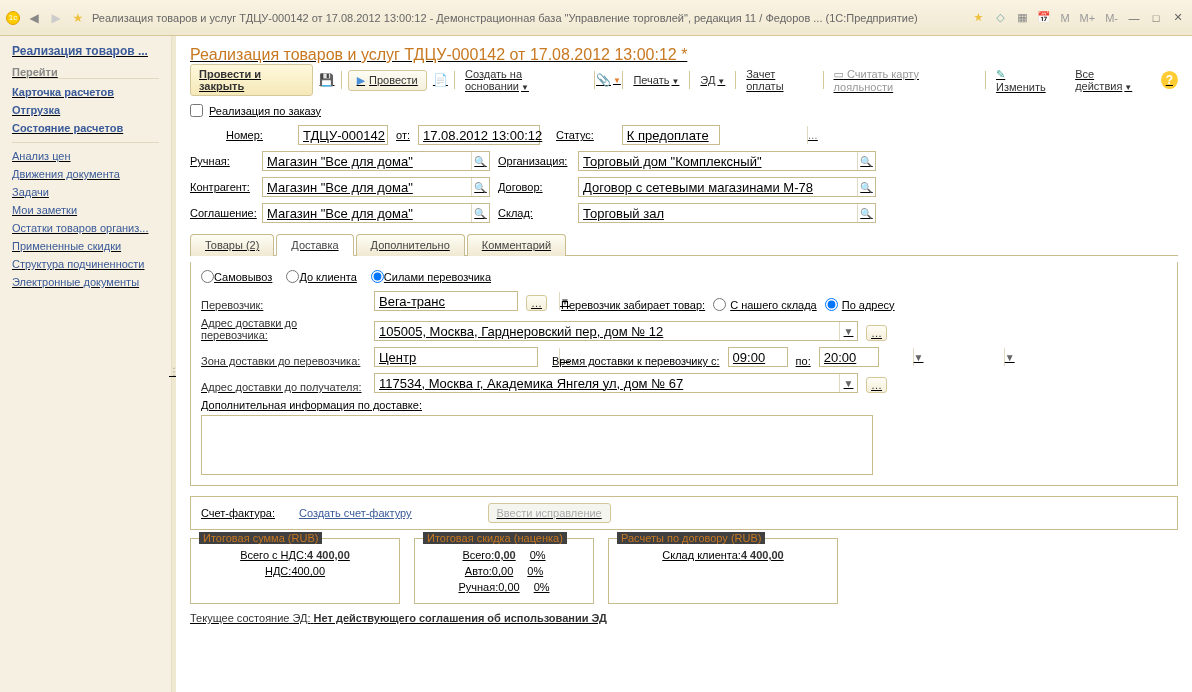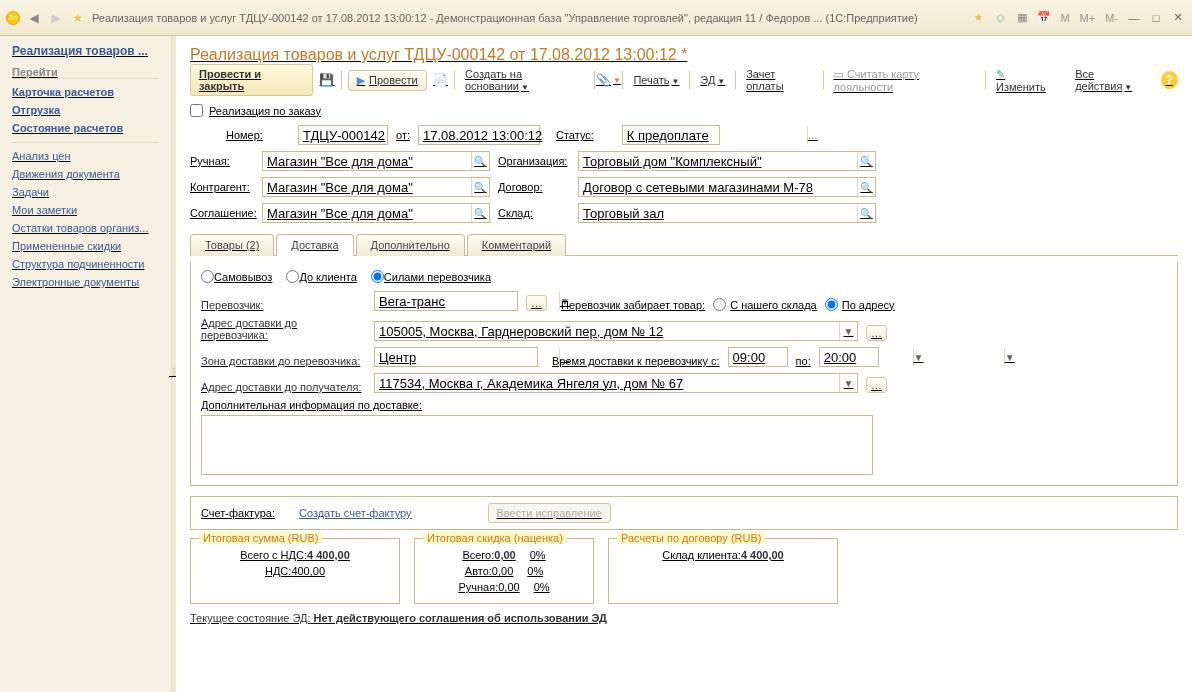--- a/index.html
+++ b/index.html
@@ -38,21 +38,21 @@
 .radio-row { display: flex; align-items: center; gap: 14px; margin-bottom: 8px; }
 .radio-row label { display: flex; align-items: center; font-size: 11px; }
 .field-row { display: flex; align-items: flex-end; gap: 8px; margin-bottom: 6px; }
 .field-row .fld-label { width: 165px; font-size: 11px; color: #333; }
 .field-row .input-wrap { flex: 0 0 auto; }
 .big-textarea { width: 672px; height: 60px; border: 1px solid #c8bc8e; padding: 4px; font-size: 11px; resize: none; }
 .invoice-row { border: 1px solid #c8bc8e; padding: 6px 10px; display: flex; align-items: center; gap: 8px; margin-bottom: 8px; }
 .invoice-row .link { color: #3a5a9a; text-decoration: underline; cursor: pointer; margin-left: 16px; }
 .summary-row { display: flex; gap: 14px; margin-bottom: 8px; }
 .fieldset { border: 1px solid #c8bc8e; padding: 8px 10px; position: relative; }
-.fieldset .legend { position: absolute; top: -7px; left: 8px; background: #fef9c3; padding: 0 4px; color: #c87820; font-size: 11px; }
+.fieldset .legend { position: absolute; top: -7px; left: 8px; background: #404040; padding: 0 4px; color: #c87820; font-size: 11px; }
 .summary-line { display: flex; justify-content: center; padding: 2px 0; font-size: 11px; }
 .summary-line .val { font-weight: bold; color: #333; }
 .summary-line .pct { margin-left: 14px; }
 .ed-status { font-size: 11px; color: #333; }
 .ed-status .bold { font-weight: bold; }
 .dropdown-arrow { font-size: 8px; margin-left: 2px; }
 .help-ico { width: 18px; height: 18px; border-radius: 50%; background: #ffcc33; color: #fff; display: inline-flex; align-items: center; justify-content: center; font-weight: bold; font-size: 12px; }
 .splitter { width: 4px; background: #f0e9d2; cursor: col-resize; display: flex; align-items: center; justify-content: center; }
 .splitter::before { content: "⋮"; color: #999; font-size: 10px; }
 </style>

